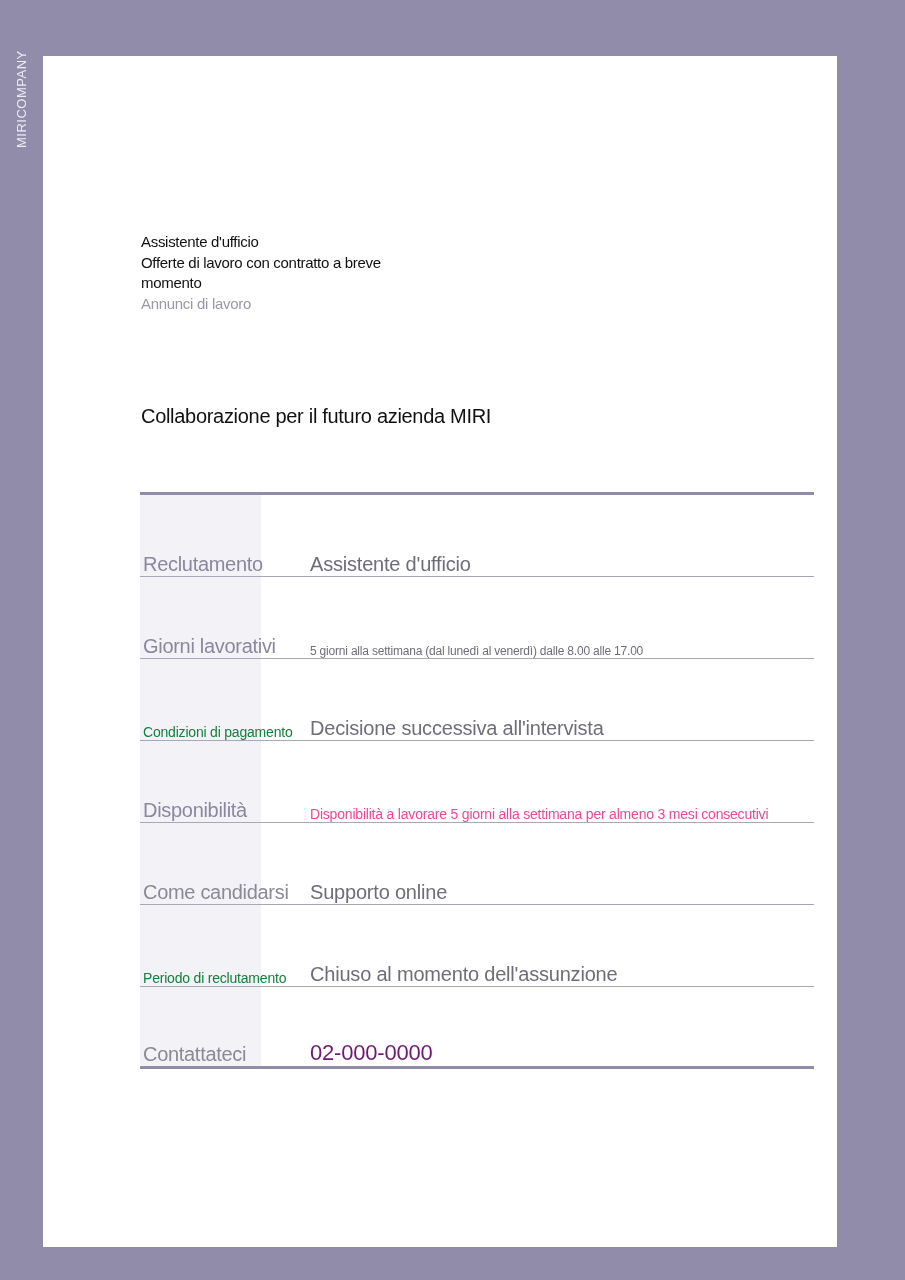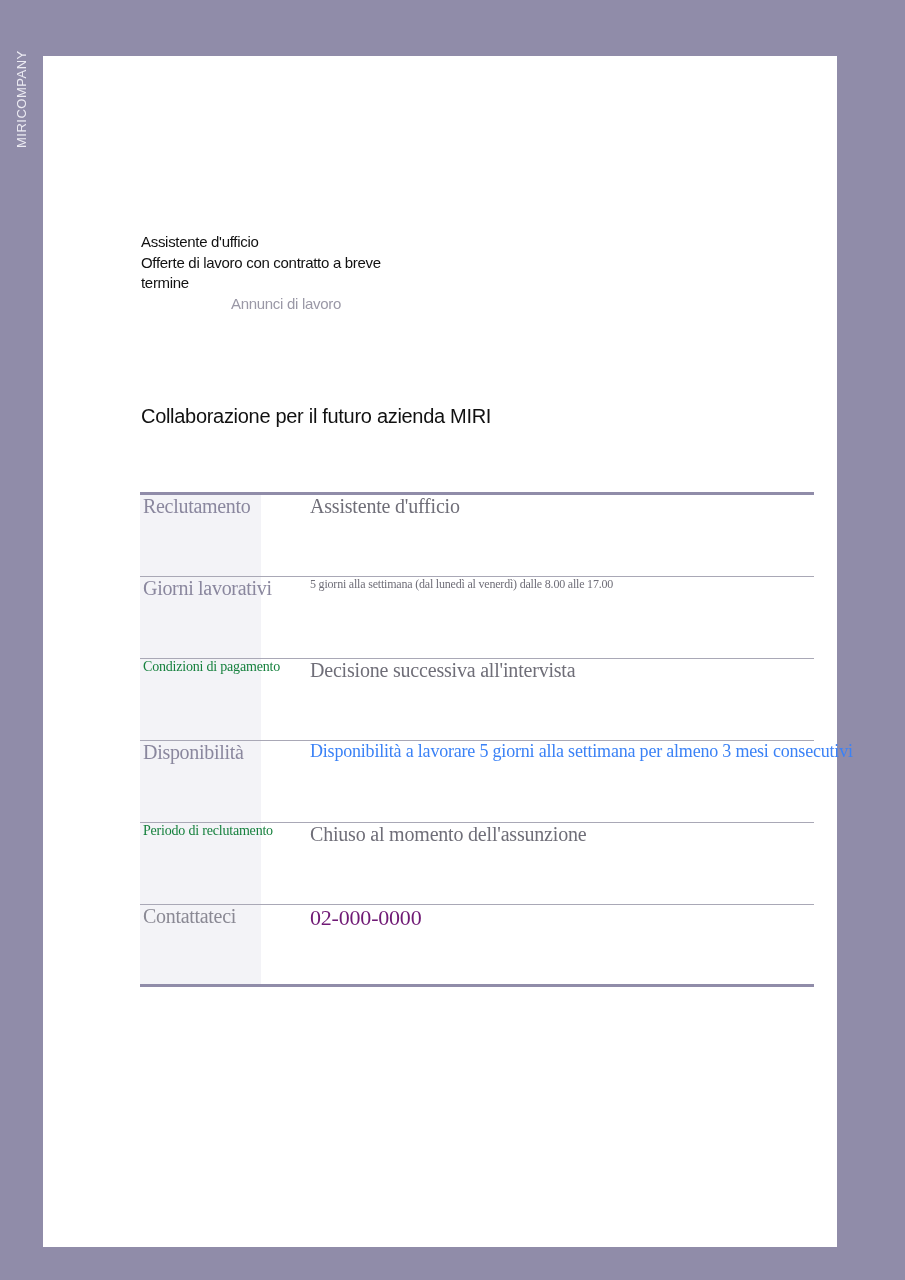--- a/index.html
+++ b/index.html
@@ -28,21 +28,21 @@
   }
   .header-block {
     position: absolute;
     left: 98px; top: 176px;
     width: 290px;
     font-size: 15px;
     line-height: 20.5px;
     letter-spacing: -0.3px;
   }
   .header-block .line { color: #111; }
-  .header-block .muted { color: #9a98a6; text-align: center; }
+  .header-block .muted { color: #9a98a6; }
   .company-title {
     position: absolute;
     left: 98px; top: 349px;
     font-size: 20px;
     color: #111;
     letter-spacing: -0.3px;
   }
   .info-table {
     position: absolute;
     left: 97px; top: 436px;
@@ -55,57 +55,56 @@
     position: absolute;
     left: 0; top: 0; bottom: 0;
     width: 121px;
     background: #f3f3f7;
     z-index: 0;
   }
   .row {
     position: relative;
     z-index: 1;
     display: flex;
-    align-items: flex-start;
+    align-items: flex-end;
     height: 81px;
     border-bottom: 1px solid #a9a8b6;
-    font-family: Liberation Serif, serif;
   }
   .row:last-child { border-bottom: none; height: 79px; }
   .label {
     width: 167px;
     padding-left: 3px;
     color: #8a879e;
     font-size: 20px;
     white-space: nowrap;
     letter-spacing: -0.3px;
     flex-shrink: 0;
   }
   .label.sm { font-size: 14px; color: #15803d; letter-spacing: -0.2px; }
   .label.plain { color: #8a8994; }
   .value {
     color: #6f6e78;
     font-size: 20px;
     white-space: nowrap;
     letter-spacing: -0.2px;
   }
   .value.md { font-size: 12px; }
-  .value.xs { font-size: 18px; color: #3b82f6; }
+  .value.xs { font-size: 14px; color: #ec4899; }
   .value.light { color: #701a75; font-size: 22px; }
 </style>
 </head>
 <body>
 
 <div class="brand">MIRICOMPANY</div>
 
 <div class="page">
   <div class="header-block">
     <div class="line">Assistente d'ufficio</div>
     <div class="line">Offerte di lavoro con contratto a breve</div>
-    <div class="line">termine</div>
+    <div class="line">momento</div>
     <div class="muted">Annunci di lavoro</div>
   </div>
 
   <div class="company-title">Collaborazione per il futuro azienda MIRI</div>
 
   <div class="info-table">
     <div class="row">
       <div class="label">Reclutamento</div>
       <div class="value">Assistente d'ufficio</div>
     </div>
@@ -115,20 +114,24 @@
     </div>
     <div class="row">
       <div class="label sm">Condizioni di pagamento</div>
       <div class="value">Decisione successiva all'intervista</div>
     </div>
     <div class="row">
       <div class="label">Disponibilità</div>
       <div class="value xs">Disponibilità a lavorare 5 giorni alla settimana per almeno 3 mesi consecutivi</div>
     </div>
     <div class="row">
+      <div class="label plain">Come candidarsi</div>
+      <div class="value">Supporto online</div>
+    </div>
+    <div class="row">
       <div class="label sm">Periodo di reclutamento</div>
       <div class="value">Chiuso al momento dell'assunzione</div>
     </div>
     <div class="row">
       <div class="label plain">Contattateci</div>
       <div class="value light">02-000-0000</div>
     </div>
   </div>
 </div>
 

